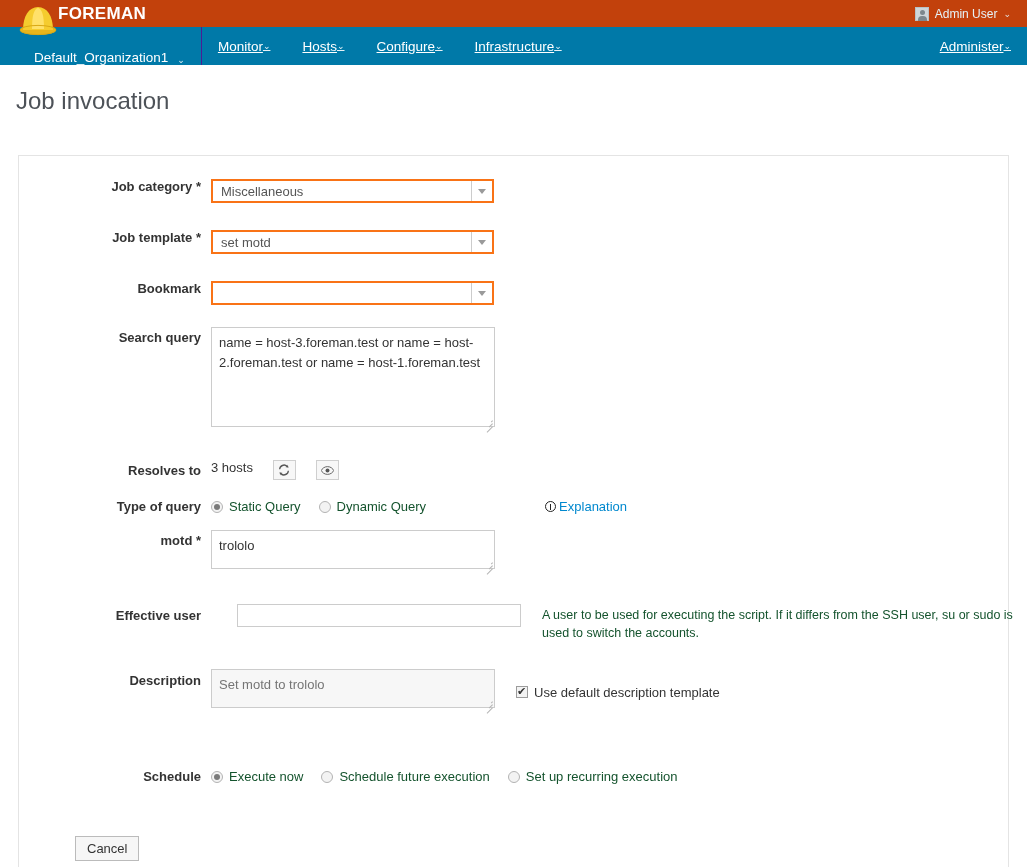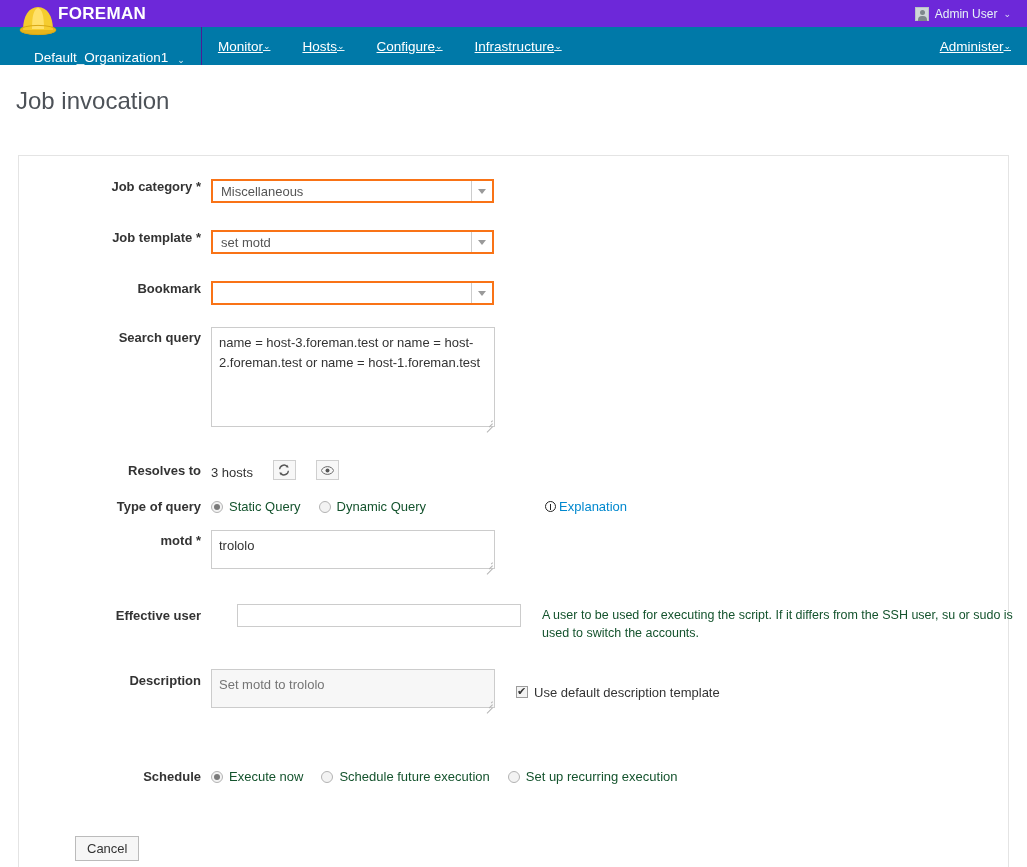--- a/index.html
+++ b/index.html
@@ -10,21 +10,21 @@
     font-family:"Liberation Sans", sans-serif;
     font-size:13px;
     color:#333;
     overflow:hidden;
   }
 
   
   .topbar{
     position:relative;
     height:27px;
-    background:#6d28d9;
+    background:#c2410c;
     display:flex; align-items:center;
   }
   .hardhat{
     position:absolute; left:18px; top:2px;
     width:40px; height:36px; z-index:5;
   }
   .brand-name{
     margin-left:58px;
     color:#fff; font-weight:bold; font-size:17px;
     letter-spacing:.3px;
@@ -298,21 +298,21 @@
             <i></i>
             <i></i>
             <i></i>
           </span>
       </div>
     </div>
   </div>
 
   <div class="form-row" style="margin-top:30px; align-items:center;">
     <div class="lbl">Resolves to</div>
-    <div class="ctrl" style="display:flex; align-items:flex-end; gap:20px;">
+    <div class="ctrl" style="display:flex; align-items:flex-start; gap:20px;">
       <span style="font-size:13px;">3 hosts</span>
       <span class="mini-btn">
         <svg width="12" height="12" viewBox="0 0 16 16">
           <path d="M3 7a5 5 0 0 1 8.3-3.2l-1.6 0.2 4.3 1 -1-4.3 -0.3 1.7A6.6 6.6 0 0 0 1.4 7z" fill="#555"></path>
           <path d="M13 9a5 5 0 0 1-8.3 3.2l1.6-0.2 -4.3-1 1 4.3 0.3-1.7A6.6 6.6 0 0 0 14.6 9z" fill="#555"></path>
         </svg>
       </span>
       <span class="mini-btn">
         <svg width="13" height="11" viewBox="0 0 16 11">
           <path d="M8 0.7C4 0.7 1.2 3.4 0.4 5.5 1.2 7.6 4 10.3 8 10.3s6.8-2.7 7.6-4.8C14.8 3.4 12 0.7 8 0.7z" fill="none" stroke="#555" stroke-width="1.1"></path>

